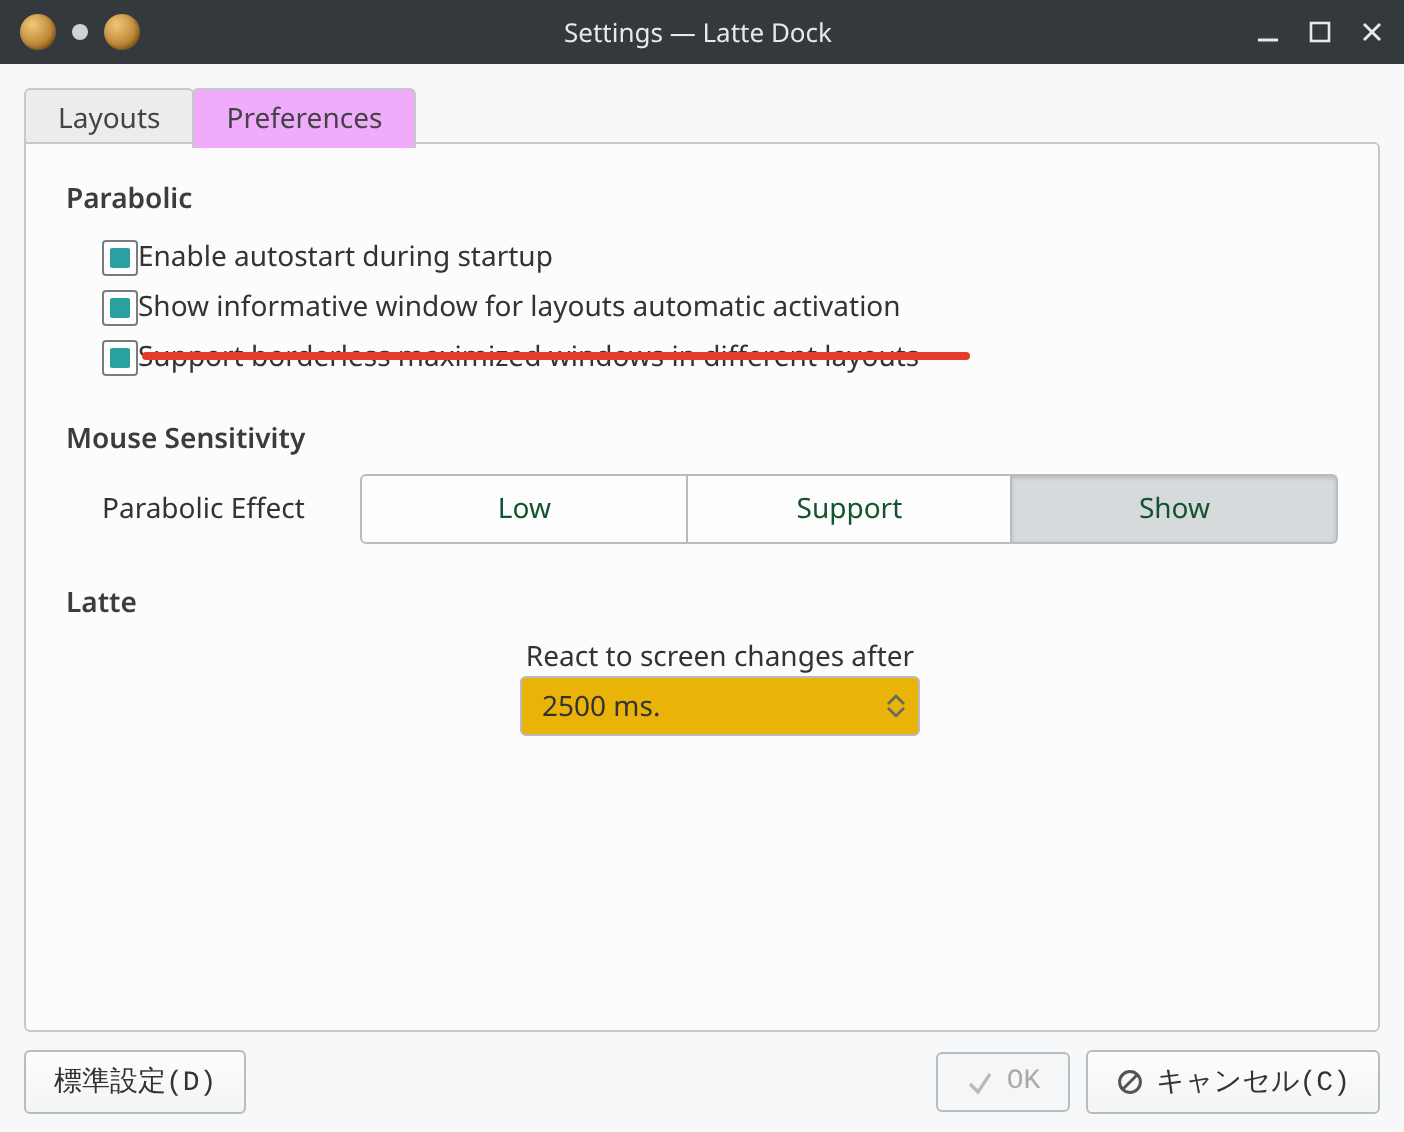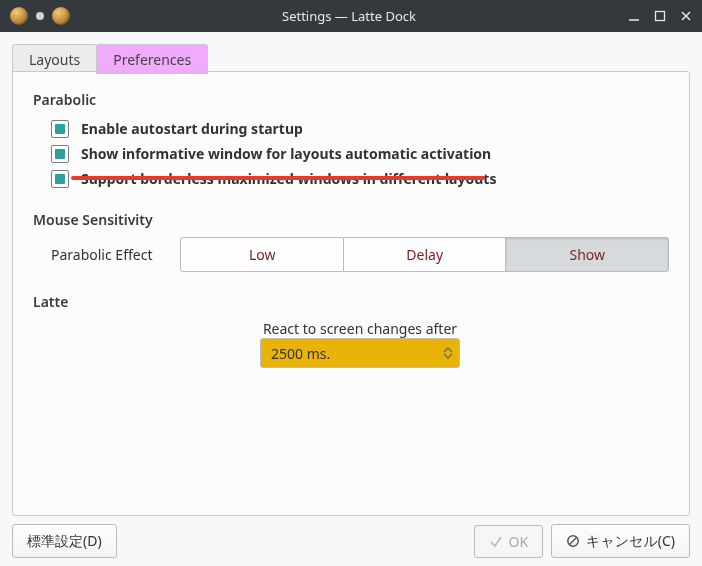--- a/index.html
+++ b/index.html
@@ -82,25 +82,24 @@
   .section-title {
     font-weight: 600;
     color: #3c3c3c;
     margin-bottom: 8px;
     margin-top: 0;
   }
   .section { margin-bottom: 20px; }
   .check-row {
     display: flex;
     align-items: center;
-    gap: 12px;
+    gap: 0;
     margin: 2px 0 2px 18px;
     padding: 2px 0;
     position: relative;
-    font-weight: bold;
   }
   .check {
     width: 18px; height: 18px;
     border: 1px solid #7a7c7e;
     border-radius: 2px;
     display: flex; align-items: center; justify-content: center;
     background: #fff;
     flex-shrink: 0;
   }
   .check.checked::after {
@@ -129,21 +128,21 @@
   .btn-group {
     display: flex;
     flex: 1;
   }
   .seg-btn {
     flex: 1;
     text-align: center;
     border: 1px solid #b9bcbe;
     padding: 7px 0;
     background: #fdfdfd;
-    color: #7f1d1d;
+    color: #14532d;
   }
   .seg-btn + .seg-btn { border-left: none; }
   .seg-btn:first-child { border-radius: 3px 0 0 3px; }
   .seg-btn:last-child { border-radius: 0 3px 3px 0; }
   .seg-btn.selected {
     background: #d7dadd;
     box-shadow: inset 0 1px 2px rgba(0,0,0,0.15);
   }
   .delay-row {
     display: flex;
@@ -175,20 +174,21 @@
     align-items: center;
     border-left: 0px solid #dcdfe1;
   }
   .button-bar {
     height: 50px;
     display: flex;
     align-items: center;
     padding: 0 12px;
     border-top: 0px solid #e0e2e4;
     gap: 8px;
+    font-family: Liberation Mono, monospace;
   }
   .push-button {
     border: 1px solid #b9bcbe;
     border-radius: 3px;
     background: linear-gradient(#fdfdfd, #f3f4f5);
     padding: 6px 14px;
     display: flex;
     align-items: center;
     gap: 6px;
     color: #333;
@@ -258,21 +258,21 @@
 
         <div class="underline-anno"></div>
       </div>
 
       <div class="section">
         <div class="section-title">Mouse Sensitivity</div>
         <div class="ms-row">
           <span class="ms-label">Parabolic Effect</span>
           <div class="btn-group">
             <div class="seg-btn">Low</div>
-            <div class="seg-btn">Delay</div>
+            <div class="seg-btn">Support</div>
             <div class="seg-btn selected">Show</div>
           </div>
         </div>
       </div>
 
       <div class="section">
         <div class="section-title">Latte</div>
         <div class="delay-row">
           <span class="delay-label">React to screen changes after</span>
           <span class="delay-spacer"></span>

